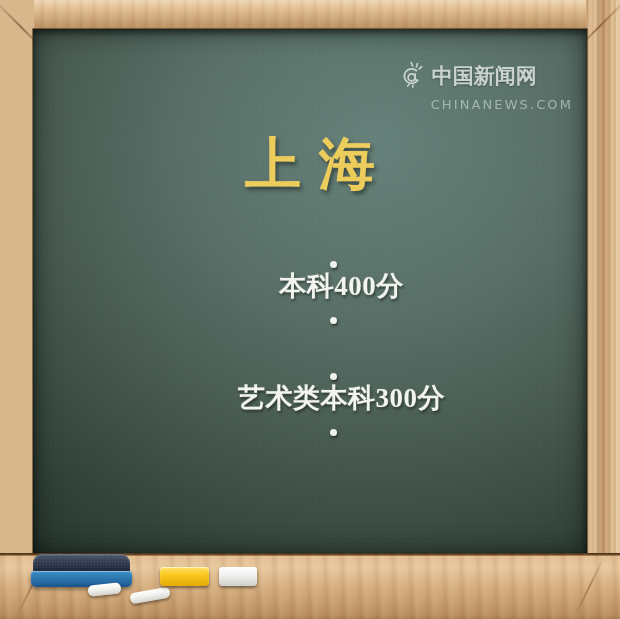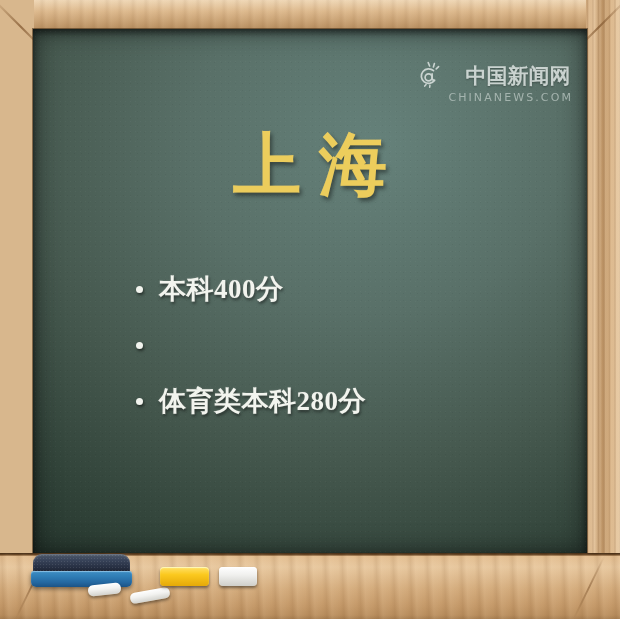--- a/index.html
+++ b/index.html
@@ -141,54 +141,54 @@
     top: 32px;
     display: flex;
     flex-direction: column;
     align-items: flex-start;
     opacity: 0.78;
     pointer-events: none;
   }
   .wm-row {
     display: flex;
     align-items: center;
-    gap: 21px;
+    gap: 5px;
   }
   .wm-at {
     position: relative;
     width: 30px;
     height: 30px;
     flex: 0 0 auto;
   }
   .wm-cn {
     font-family: "DejaVu Sans", "Liberation Sans", sans-serif;
     font-size: 21px;
     font-weight: 700;
     color: #e9eeec;
     letter-spacing: 0px;
     line-height: 1;
     text-shadow: 0 1px 2px rgba(0,0,0,0.4);
   }
   .wm-url {
     margin-left: 34px;
-    margin-top: 0;
+    margin-top: 6px;
     font-family: "DejaVu Sans", "Liberation Sans", sans-serif;
-    font-size: 11px;
+    font-size: 13px;
     letter-spacing: 2.1px;
     color: #b9c6c1;
   }
 
   
   .title {
     position: absolute;
     left: 0; right: 0;
     top: 105px;
     text-align: center;
-    font-family: Liberation Mono, monospace;
-    font-size: 68px;
+    font-family: Liberation Sans, sans-serif;
+    font-size: 56px;
     font-weight: 700;
     letter-spacing: 18px;
     text-indent: 18px;
     color: #eccd5c;
     line-height: 1.06;
     text-shadow:
       2px 3px 4px rgba(0,0,0,0.45),
       0 0 1px rgba(255,236,160,0.5);
   }
 
@@ -204,20 +204,21 @@
     align-items: center;
     height: 56px;
     font-family: "Liberation Serif", "DejaVu Serif", serif;
     font-size: 27px;
     font-weight: 700;
     color: #f2f4ee;
     letter-spacing: 0.5px;
     text-shadow:
       1px 2px 3px rgba(0,0,0,0.5),
       0 0 2px rgba(255,255,255,0.25);
+    flex-direction: column;
   }
   .bullet {
     width: 7px;
     height: 7px;
     border-radius: 50%;
     background: #f2f4ee;
     margin-right: 16px;
     flex: 0 0 auto;
     box-shadow: 1px 2px 3px rgba(0,0,0,0.5);
   }
@@ -395,21 +396,24 @@
     <div class="list">
       <div class="list-item">
         <span class="bullet"></span>
         <span>本科400分</span>
       </div>
       <div class="list-item">
         <span class="bullet"></span>
       </div>
       <div class="list-item">
         <span class="bullet"></span>
-        <span>体育类本科280分</span>
+        <span>艺术类本科300分</span>
+      </div>
+      <div class="list-item">
+        <span class="bullet"></span>
       </div>
     </div>
 
 
   </div>
 
   <div class="ledge">
     <div class="ledge-lip"></div>
     <div class="ledge-seam l"></div>
     <div class="ledge-seam r"></div>

